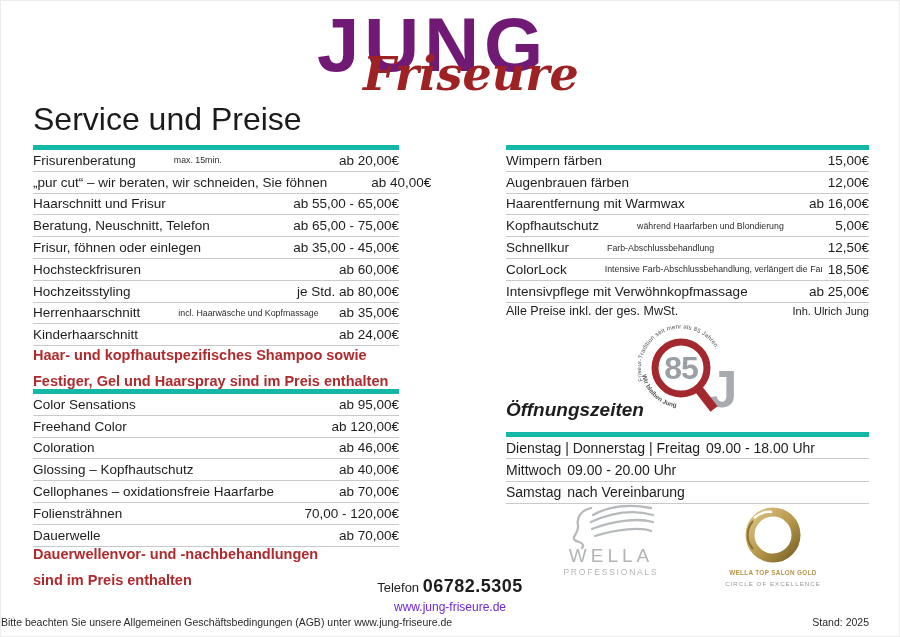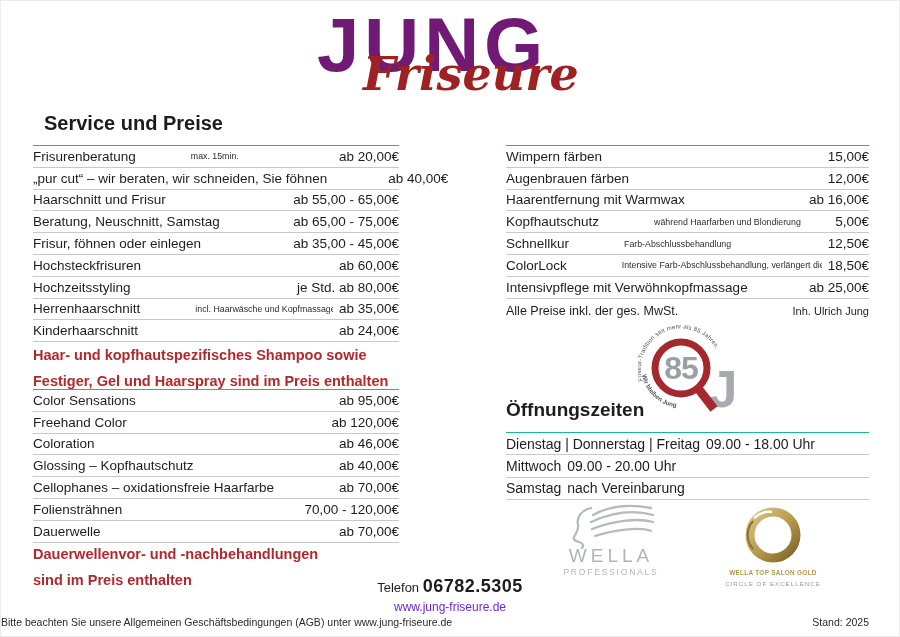--- a/index.html
+++ b/index.html
@@ -9,46 +9,46 @@
   .abs{position:absolute;}
 
   
   .brand{left:316px;top:6px;width:280px;height:118px;}
   .brand-jung{font-size:76px;font-weight:bold;letter-spacing:5px;line-height:1;
               color:#701a75;}
   .brand-script{position:absolute;left:46px;top:40px;
                 font-family:"DejaVu Serif",serif;font-style:italic;font-weight:bold;
                 font-size:46px;color:#9e2124;white-space:nowrap;}
 
-  .page-title{left:32px;top:100px;margin:11px;font-size:20px;font-weight:bold;color:#1b1b1b;}
+  .page-title{left:32px;top:100px;margin:0;font-size:32px;font-weight:normal;color:#1b1b1b;}
 
   
-  .ptable{border-top:1px solid #14b8a6;}
+  .ptable{border-top:5px solid #14b8a6;}
   .ptable .row{display:flex;align-items:center;border-bottom:1px solid #c9c9c9;
                height:20.8px;font-size:13.5px;white-space:nowrap;}
   .ptable .label{flex:0 0 auto;}
-  .ptable .note{flex:1 1 auto;font-size:8.8px;color:#2c2c2c;margin-left:22px;
+  .ptable .note{flex:1 1 auto;font-size:8.8px;color:#2c2c2c;margin-left:5px;
                 overflow:hidden;padding-left:33px;}
   .ptable .price{flex:0 0 auto;margin-left:6px;text-align:right;}
   .t1{left:32px;top:144px;width:366px;}
   .t2{left:32px;top:388px;width:366px;}
   .tr{left:505px;top:144px;width:363px;}
   .hours-table{left:505px;top:431px;width:363px;}
   .hours-table .row{height:21.4px;font-size:14px;}
 
   .rednote{color:#b02a2d;font-size:14.5px;font-weight:bold;line-height:26px;}
   .rn1{left:32px;top:341px;width:380px;}
   .rn2{left:32px;top:540px;width:380px;}
 
   .footnote{left:505px;top:303px;width:363px;display:flex;justify-content:space-between;
             align-items:baseline;}
   .footnote .fl{font-size:12.5px;}
   .footnote .fr{font-size:11px;}
 
-  .hours-title{left:505px;top:398px;margin:0;font-size:19px;font-weight:bold;}
+  .hours-title{left:505px;top:398px;margin:0;font-size:19px;font-weight:bold;font-style:italic;}
 
   .badge{left:634px;top:324px;}
   .bq-ring{fill:none;stroke:#a4292e;stroke-width:7;}
   .bq-tail{stroke:#a4292e;stroke-width:9;}
   .b85{font-size:32px;font-weight:bold;fill:#9ba0a4;letter-spacing:-1px;}
   .bj{font-size:52px;font-weight:bold;fill:#a7abaf;}
   .barc{font-size:6px;fill:#4f4f4f;letter-spacing:.2px;}
   .barcb{font-size:6.2px;font-weight:bold;fill:#4f4f4f;}
 
   .wella{left:556px;top:501px;}
@@ -91,21 +91,21 @@
       <span class="price">ab 40,00€</span>
     </div>
 
     <div class="row">
       <span class="label">Haarschnitt und Frisur</span>
       <span class="note"></span>
       <span class="price">ab 55,00 - 65,00€</span>
     </div>
 
     <div class="row">
-      <span class="label">Beratung, Neuschnitt, Samstag</span>
+      <span class="label">Beratung, Neuschnitt, Telefon</span>
       <span class="note"></span>
       <span class="price">ab 65,00 - 75,00€</span>
     </div>
 
     <div class="row">
       <span class="label">Frisur, föhnen oder einlegen</span>
       <span class="note"></span>
       <span class="price">ab 35,00 - 45,00€</span>
     </div>
 

